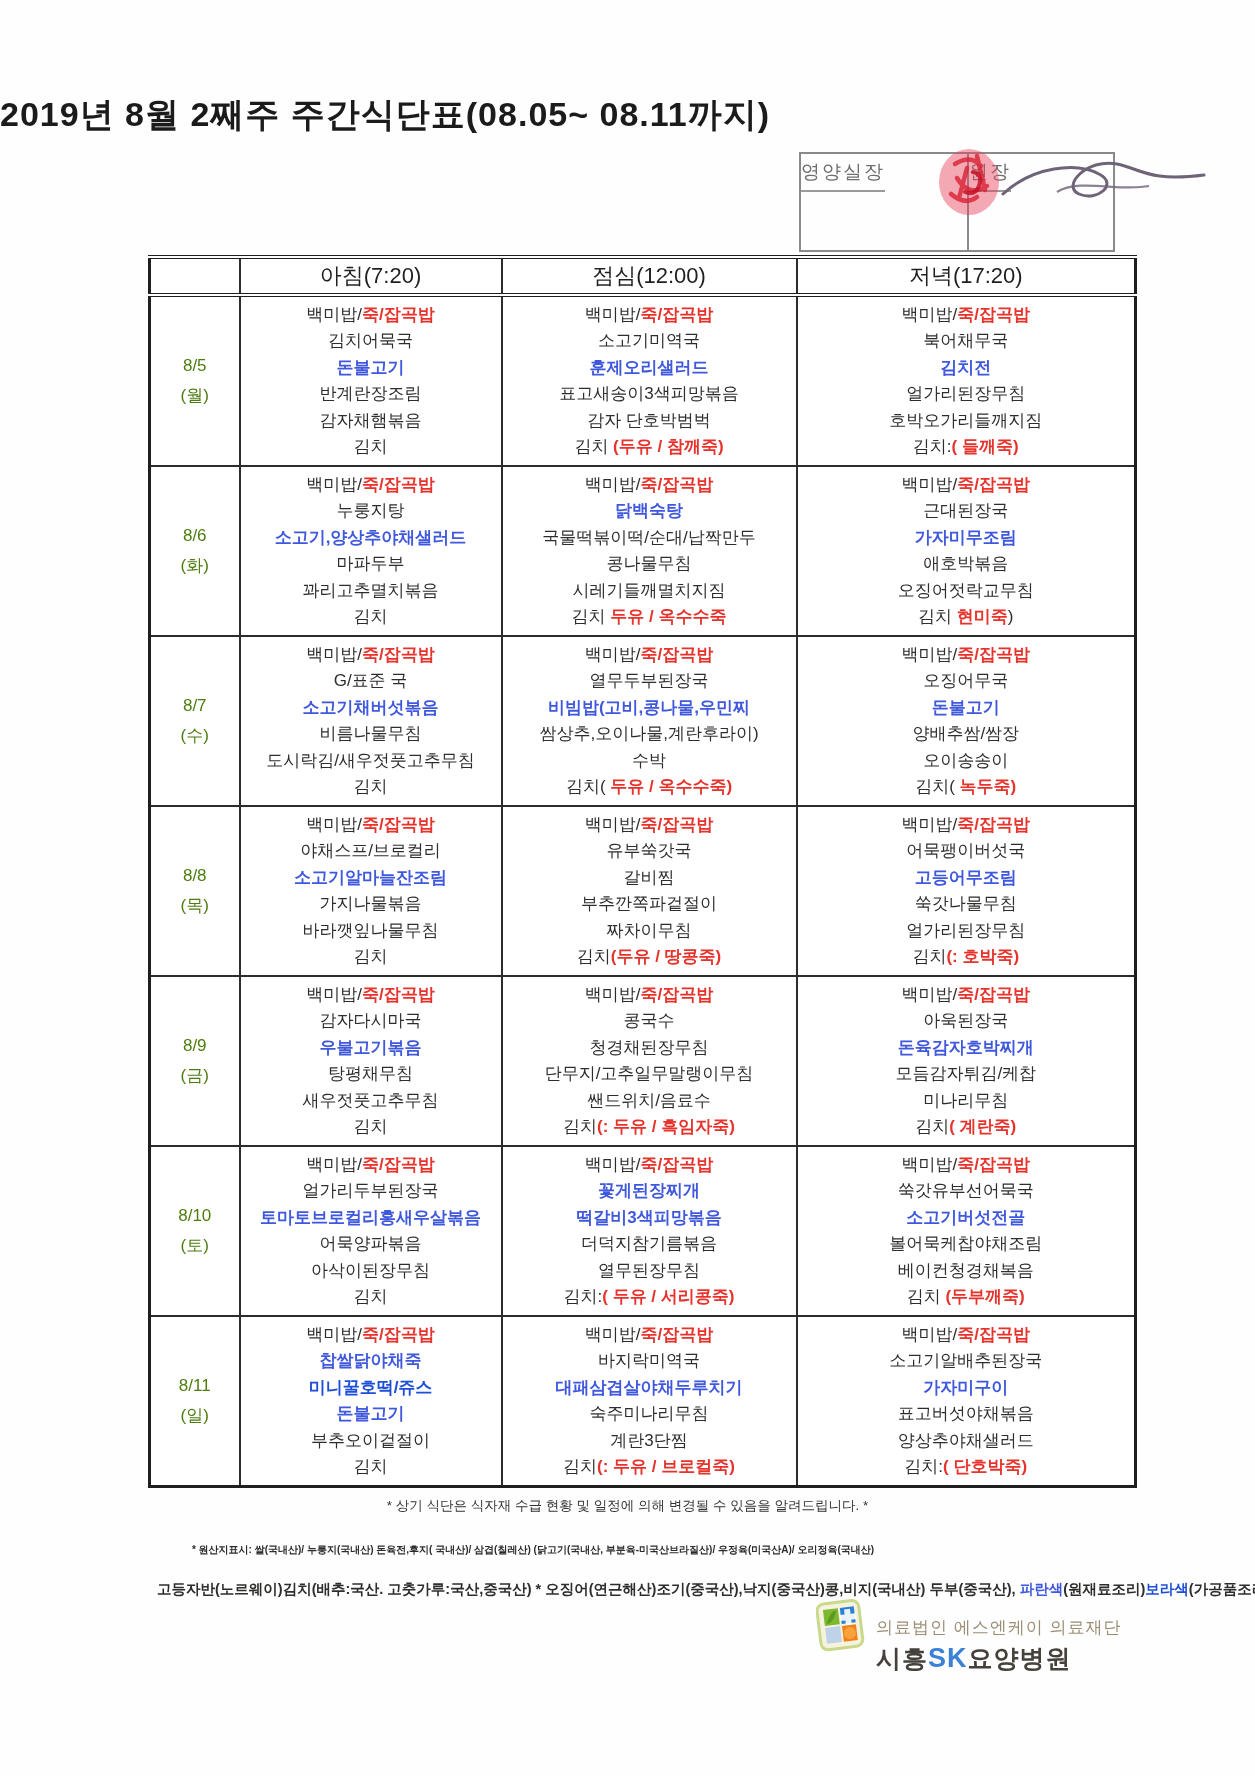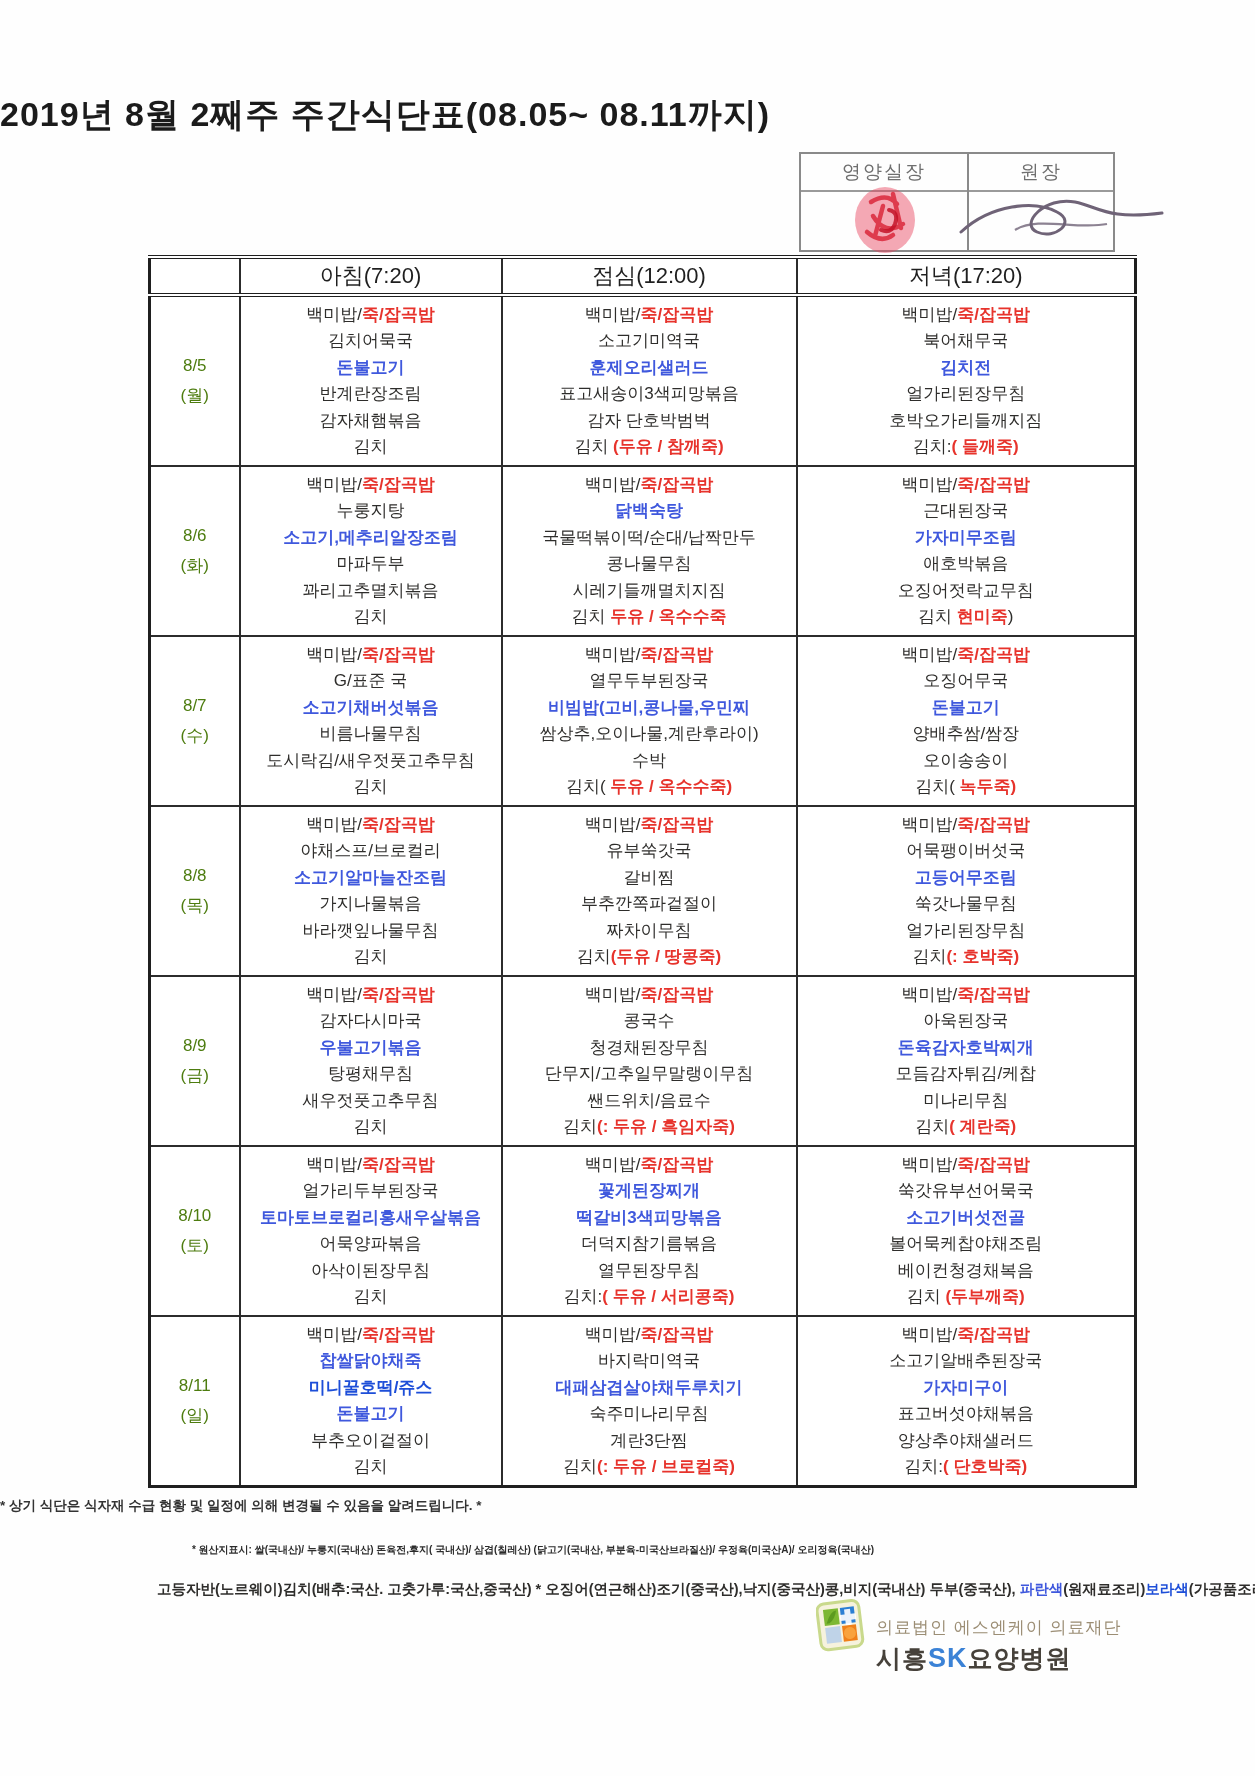--- a/index.html
+++ b/index.html
@@ -12,21 +12,21 @@
   .page-title{
     position:absolute;left:0;top:92px;width:1140px;
     font-size:34px;font-weight:700;letter-spacing:1px;color:#1b1b1b;
   }
   
   .approval{
     position:absolute;left:799px;top:152px;width:312px;height:96px;
     border:2px solid #8a8a8a;border-collapse:collapse;
   }
   .approval .cells{display:flex;height:100%;}
-  .approval .acol{flex:1;display:flex;flex-direction:column;}
+  .approval .acol{flex:1;display:flex;flex-direction:row;}
   .approval .acol:first-child{border-right:2px solid #8a8a8a;flex:0 0 166px;}
   .approval .alabel{
     height:36px;line-height:36px;text-align:center;font-size:19px;color:#6f6f6f;
     border-bottom:2px solid #9a9a9a;letter-spacing:2px;
   }
   .approval .aspace{flex:1;position:relative;}
   .stamp-svg{position:absolute;left:48px;top:-12px;}
   .sign-svg{position:absolute;left:-12px;top:-6px;overflow:visible;}
   
   table.menu{
@@ -43,22 +43,22 @@
   .day-cell{text-align:center;font-size:17px;color:#4d7c0f;}
   .day-date,.day-dow{line-height:30px;}
   .menu-cell{text-align:center;}
   .menu-line{line-height:26.5px;font-size:17px;white-space:nowrap;}
   .c-k{color:#2e2d2b;}
   .c-r{color:#e7332c;font-weight:700;}
   .c-b{color:#3f58dd;font-weight:700;}
   .c-m{color:#1d4ed8;font-weight:700;}
   
   .note1{
-    position:absolute;left:0;top:1497px;width:1255px;text-align:left;
-    font-size:13.5px;font-weight:700;color:#333;
+    position:absolute;left:0;top:1497px;width:1255px;text-align:center;
+    font-size:13.5px;font-weight:400;color:#333;
   }
   .origin1{
     position:absolute;left:0;top:1543px;width:1066px;text-align:center;
     font-size:10px;font-weight:700;color:#2b2b2b;
   }
   .origin2{
     position:absolute;left:16px;top:1580px;width:1255px;text-align:right;
     font-size:14.5px;font-weight:700;color:#2b2b2b;
   }
   
@@ -144,21 +144,21 @@
         </td>
       </tr>
       <tr>
         <td class="day-cell">
           <div class="day-date">8/6</div>
           <div class="day-dow">(화)</div>
         </td>
         <td class="menu-cell">
           <div class="menu-line"><span class="c-k">백미밥/</span><span class="c-r">죽/잡곡밥</span></div>
           <div class="menu-line"><span class="c-k">누룽지탕</span></div>
-          <div class="menu-line"><span class="c-b">소고기,메추리알장조림</span></div>
+          <div class="menu-line"><span class="c-b">소고기,양상추야채샐러드</span></div>
           <div class="menu-line"><span class="c-k">마파두부</span></div>
           <div class="menu-line"><span class="c-k">꽈리고추멸치볶음</span></div>
           <div class="menu-line"><span class="c-k">김치</span></div>
         </td>
         <td class="menu-cell">
           <div class="menu-line"><span class="c-k">백미밥/</span><span class="c-r">죽/잡곡밥</span></div>
           <div class="menu-line"><span class="c-b">닭백숙탕</span></div>
           <div class="menu-line"><span class="c-k">국물떡볶이떡/순대/납짝만두</span></div>
           <div class="menu-line"><span class="c-k">콩나물무침</span></div>
           <div class="menu-line"><span class="c-k">시레기들깨멸치지짐</span></div>

